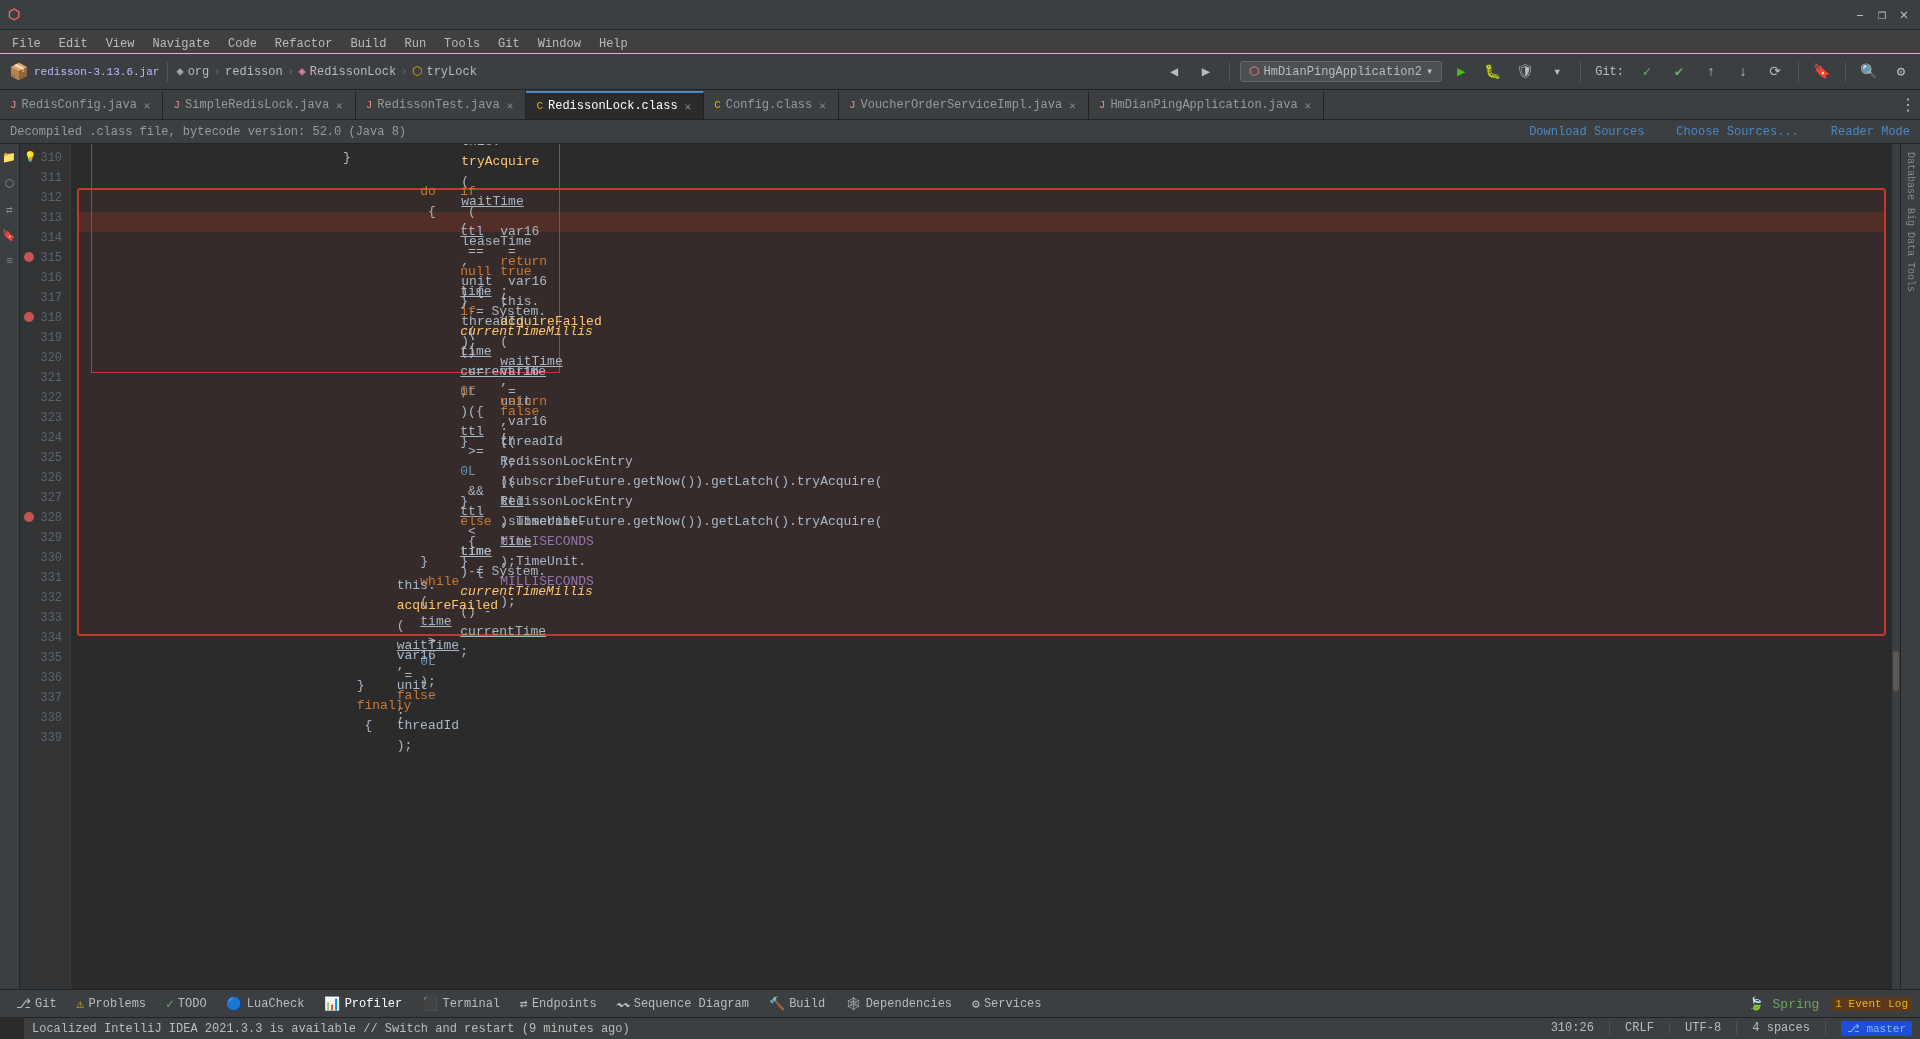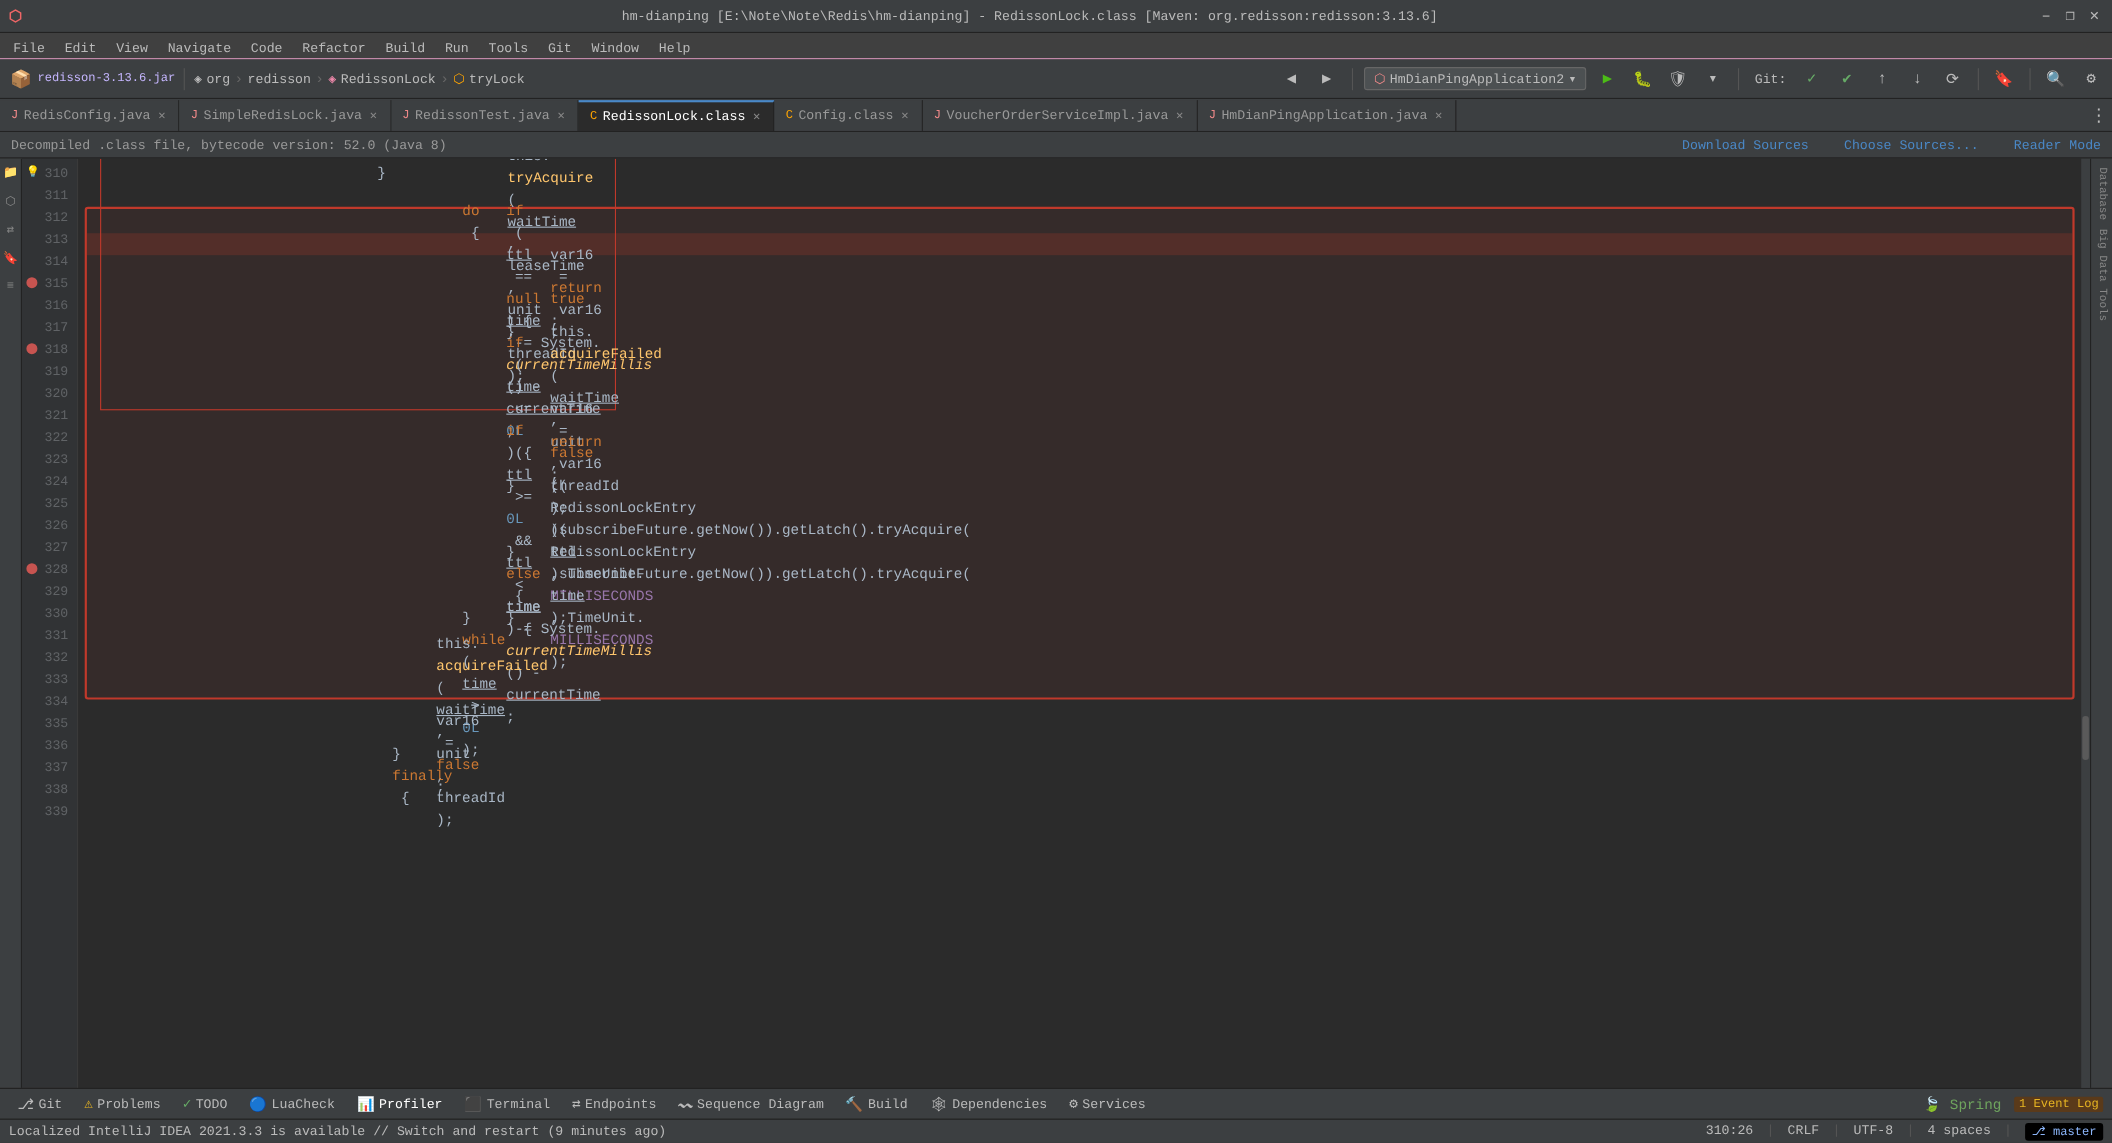--- a/index.html
+++ b/index.html
@@ -316,20 +316,21 @@
       background: #3c3f41;
       height: 22px;
       display: flex;
       align-items: center;
       padding: 0 8px;
       flex-shrink: 0;
       border-top: 1px solid #222;
       font-size: 12px;
       color: #bbb;
       gap: 8px;
+      margin-left: 24px;
     }
     .status-sep {
       color: #555;
     }
     .status-right {
       margin-left: auto;
       display: flex;
       gap: 12px;
     }
 
@@ -391,21 +392,21 @@
       font-size: 12px;
       padding: 2px 8px;
       cursor: pointer;
       display: flex;
       align-items: center;
       gap: 4px;
     }
 
     
     .branch-badge {
-      background: #000000;
+      background: #1d4ed8;
       color: #8ab4f8;
       padding: 1px 6px;
       border-radius: 3px;
       font-size: 11px;
     }
 
     .spring-badge {
       color: #6fa55e;
     }
     .event-badge {
@@ -415,23 +416,20 @@
       border-radius: 2px;
       font-size: 11px;
     }
   </style>
 </head>
 <body>
 
 <div id="title-bar">
   <div id="title-bar-left">
     <span style="color:#e66; font-weight:bold; font-size:14px;">⬡</span>
-  </div>
-  <div id="title-bar-center">
-    <span>hm-dianping [E:\Note\Note\Redis\hm-dianping] - RedissonLock.class [Maven: org.redisson:redisson:3.13.6]</span>
   </div>
   <div id="title-bar-right">
     <div class="title-btn">–</div>
     <div class="title-btn">❐</div>
     <div class="title-btn">✕</div>
   </div>
 </div>
 
 <div id="menu-bar">
   <div class="menu-item">File</div>

